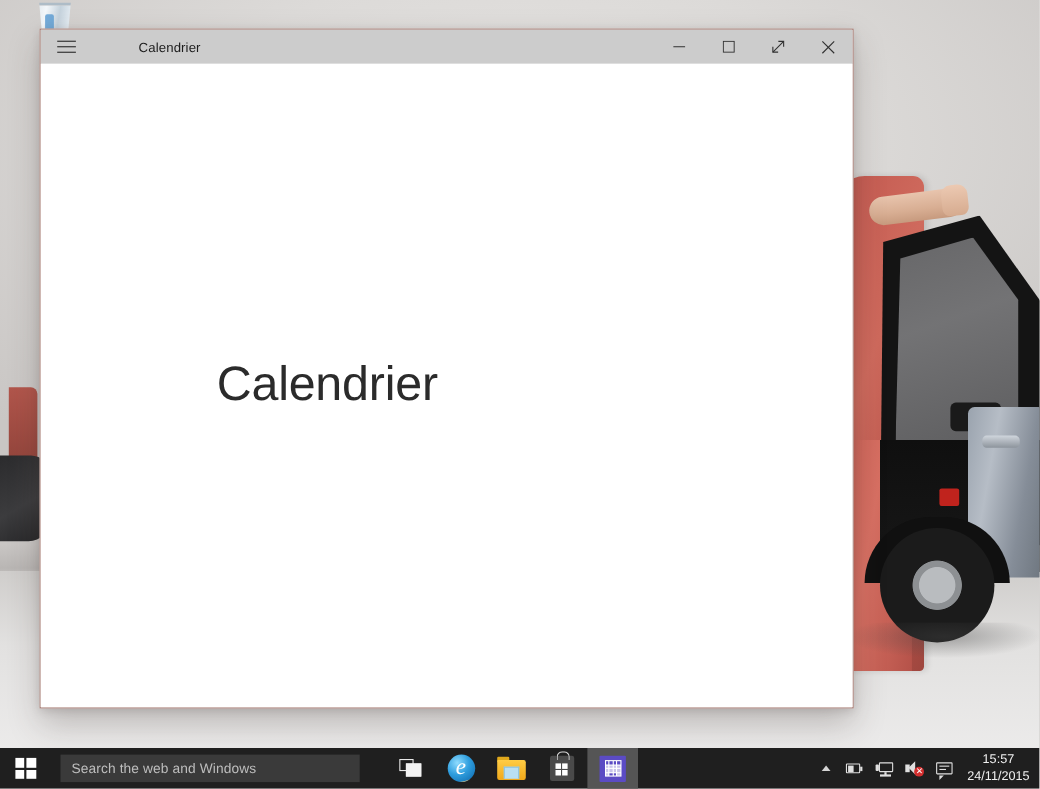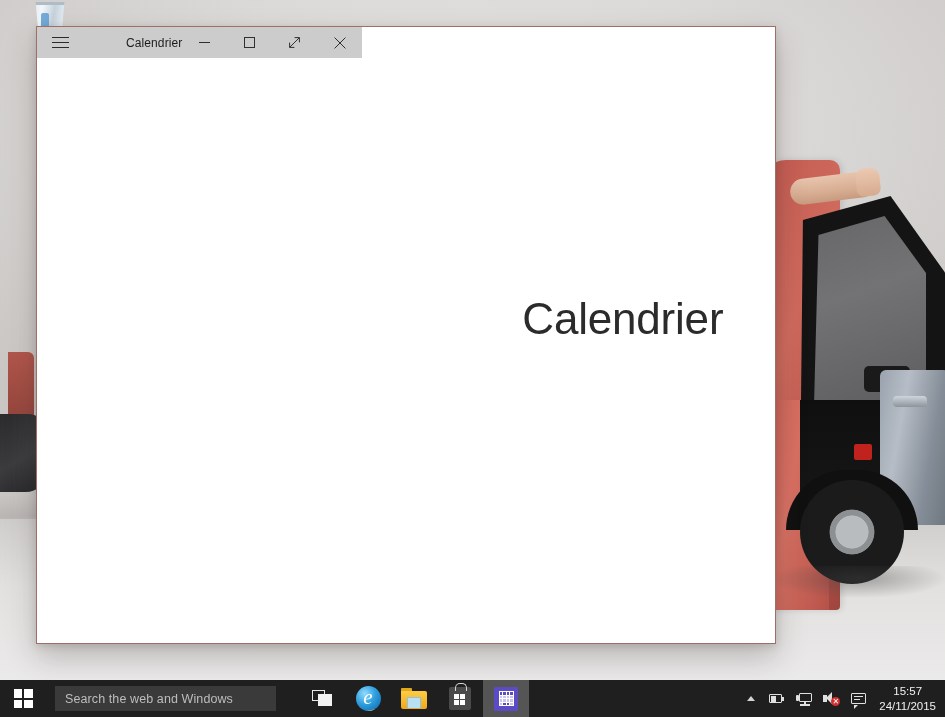--- a/index.html
+++ b/index.html
@@ -131,21 +131,21 @@
     text-shadow:0 1px 2px rgba(255,255,255,.8);
     white-space:nowrap;
   }
 
   
   #app-window {
     position:absolute; left:36px; top:26px; width:740px; height:618px;
     background:#ffffff;
     border:1px solid #9d6f66;
     box-shadow: 0 14px 28px rgba(60,50,48,.26), 0 2px 8px rgba(60,50,48,.18);
-    display:flex; 
+    display:flex; flex-direction:column;
   }
   #titlebar {
     height:31px; flex:0 0 31px;
     background:#cccccc;
     display:flex; align-items:center;
     user-select:none;
   }
   #hamburger-button {
     width:46px; height:31px;
     display:flex; align-items:center; justify-content:center;
@@ -204,21 +204,21 @@
     cursor:pointer;
   }
   .win-logo {
     width:19px; height:19px;
     display:grid; grid-template-columns:1fr 1fr; grid-template-rows:1fr 1fr;
     gap:2px;
   }
   .win-logo i { background:#ffffff; display:block; }
 
   #search-box {
-    width:221px; height:25px; margin-left:9px;
+    width:272px; height:25px; margin-left:9px;
     background:#3a3a3a;
     display:flex; align-items:center;
     padding:0 10px;
     cursor:text;
   }
   #search-placeholder {
     font-size:12.5px; color:#bdbdbd; letter-spacing:.1px;
   }
 
   #task-icons { display:flex; align-items:center; margin-left:23px; }

